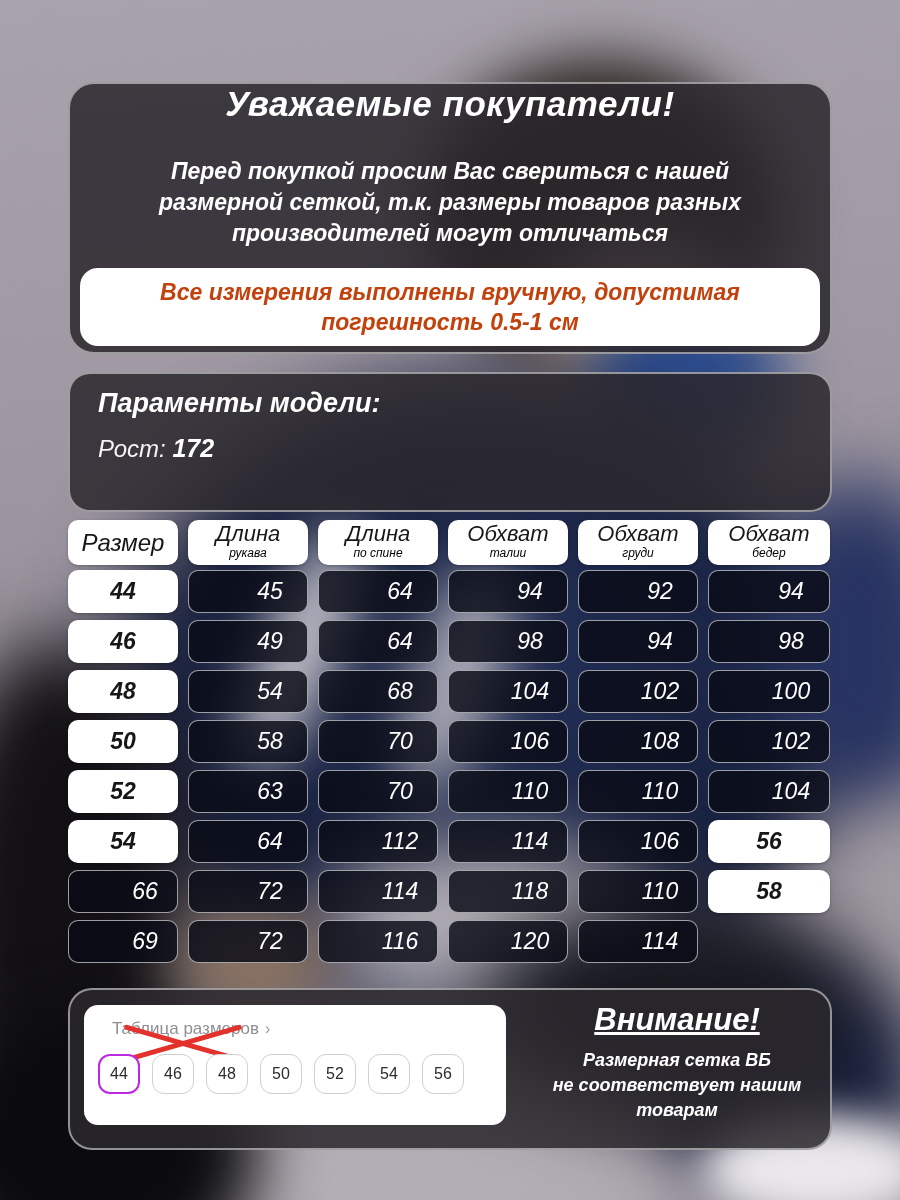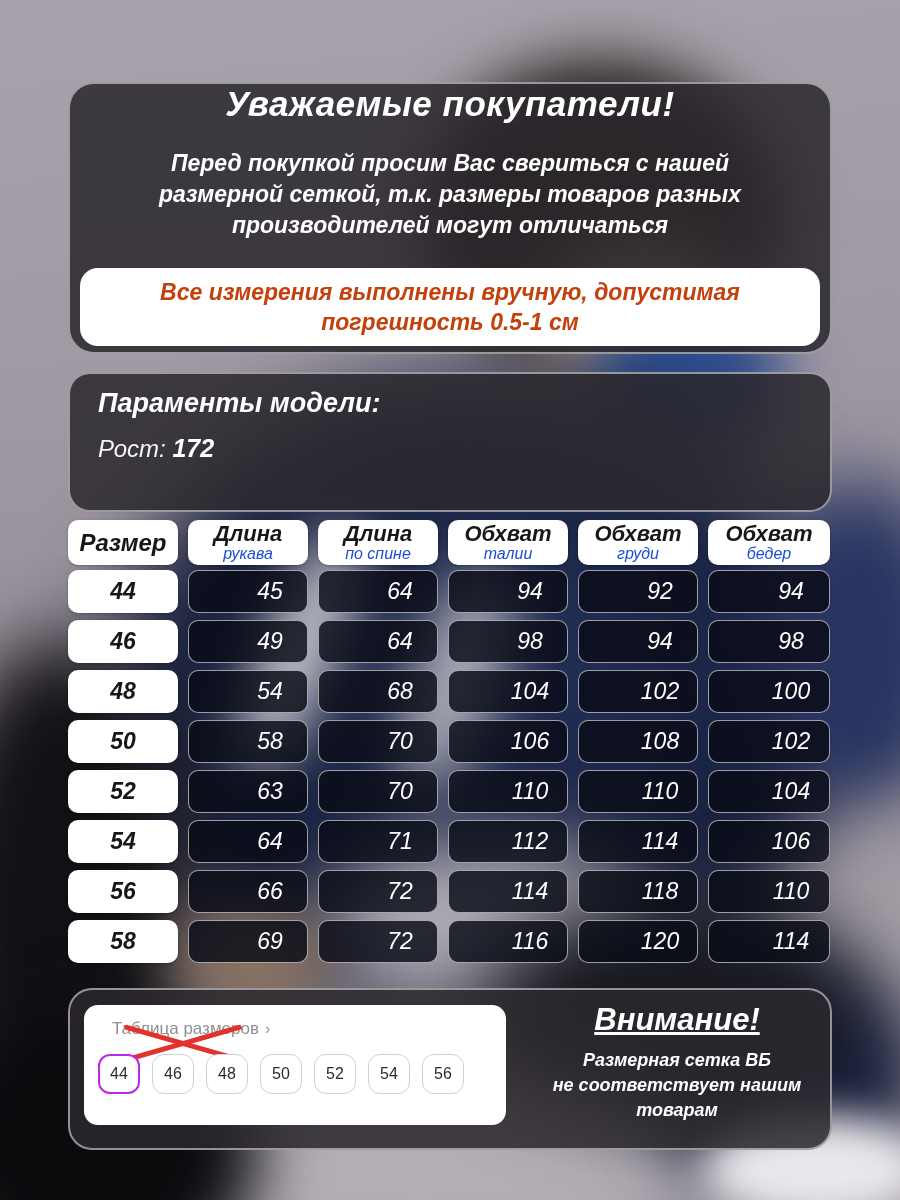--- a/index.html
+++ b/index.html
@@ -28,39 +28,39 @@
   .b-pants  { left:-70px; top:1010px;width:330px; height:280px; background:#0b0b0e; filter:blur(32px); }
   .b-leg    { left:650px; top:960px; width:270px; height:230px; background:#1a2140; filter:blur(34px); }
   .b-shoe   { left:700px; top:1115px;width:230px; height:110px; background:#eae8eb; filter:blur(20px); }
   .b-shade  { left:480px; top:900px; width:380px; height:210px; background:#17181f; filter:blur(42px); }
 
   
   .card { position:absolute; background:rgba(43,40,45,0.86); border:2px solid rgba(255,255,255,0.5);
           color:#fff; font-style:italic; }
   .header-card { left:68px; top:82px; width:764px; height:272px; border-radius:26px; text-align:center; }
   .header-card h1 { font-size:35px; font-weight:700; letter-spacing:0.5px; }
-  .header-card .sub { font-size:23px; font-weight:700; line-height:31px; margin-top:24px; white-space:pre-line; }
+  .header-card .sub { font-size:23px; font-weight:700; line-height:31px; margin-top:32px; white-space:pre-line; }
   .note-pill { position:absolute; left:10px; right:10px; top:184px; height:78px; background:#fff; border-radius:18px;
                display:flex; align-items:center; justify-content:center; }
   .note-pill p { color:#c2410c; font-size:23px; font-weight:700; line-height:30px; white-space:pre-line; }
 
   .params-card { left:68px; top:372px; width:764px; height:140px; border-radius:22px; padding:14px 28px; }
   .params-card h2 { font-size:27px; font-weight:700; }
   .params-card .line { font-size:24px; font-weight:400; color:rgba(255,255,255,0.95); }
   .params-card .line.first { margin-top:15px; }
   .params-card .line b { font-weight:700; color:#fff; font-size:25px; }
 
   
   .size-table { position:absolute; left:68px; top:520px; width:764px; display:grid;
                 grid-template-columns:110px 120px 120px 120px 120px 122px;
                 grid-auto-rows:43px; column-gap:10px; row-gap:7px; font-style:italic; }
   .th { background:#fff; border-radius:10px; height:45px; display:flex; flex-direction:column;
         align-items:center; justify-content:center; box-shadow:0 1px 3px rgba(0,0,0,0.25); }
-  .th .m { font-size:22px; font-weight:700; color:#17171a; line-height:22px;text-align:center; }
-  .th .s { font-size:16px; font-weight:400; color:#1d4ed8; line-height:17px; }
+  .th .m { font-size:22px; font-weight:400; color:#17171a; line-height:22px;text-align:center; }
+  .th .s { font-size:12px; font-weight:400; color:#000000; line-height:17px; }
   .th-size .m { font-size:24px; }
   .td { border-radius:10px; display:flex; align-items:center; justify-content:center; }
   .td.size { background:#fff; color:#17171a; font-size:23px; font-weight:700;
              box-shadow:0 1px 3px rgba(0,0,0,0.25); }
   .td.val { background:rgba(8,11,22,0.82); border:1px solid rgba(255,255,255,0.6);
             color:#fff; font-size:23px; font-weight:400;padding-left:44px; }
 
   
   .bottom-card { left:68px; top:988px; width:764px; height:162px; border-radius:24px; }
   .wb-widget { position:absolute; left:14px; top:15px; width:422px; height:120px; background:#fff;
@@ -176,21 +176,20 @@
 
     <div class="td size">52</div>
     <div class="td val">63</div>
     <div class="td val">70</div>
     <div class="td val">110</div>
     <div class="td val">110</div>
     <div class="td val">104</div>
 
     <div class="td size">54</div>
     <div class="td val">64</div>
-    <div class="td val">71</div>
     <div class="td val">112</div>
     <div class="td val">114</div>
     <div class="td val">106</div>
 
     <div class="td size">56</div>
     <div class="td val">66</div>
     <div class="td val">72</div>
     <div class="td val">114</div>
     <div class="td val">118</div>
     <div class="td val">110</div>

